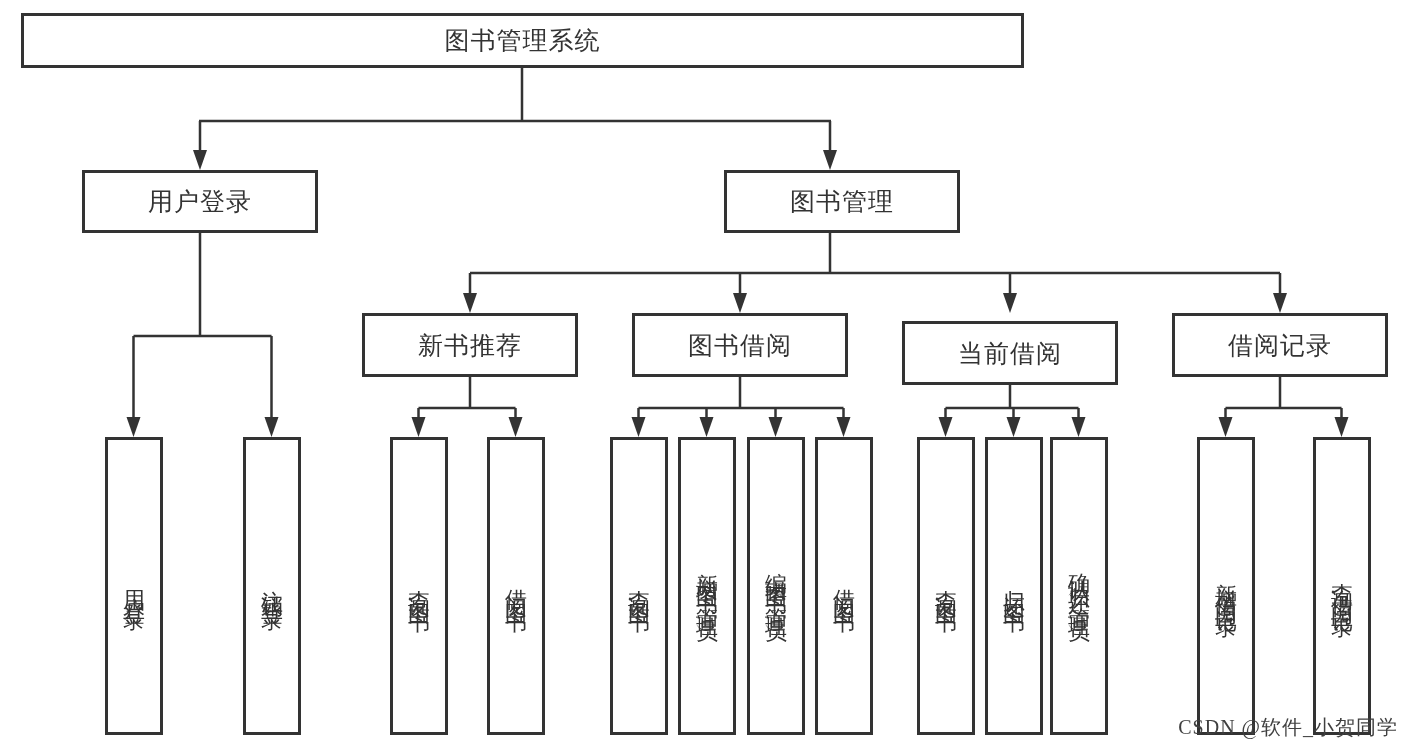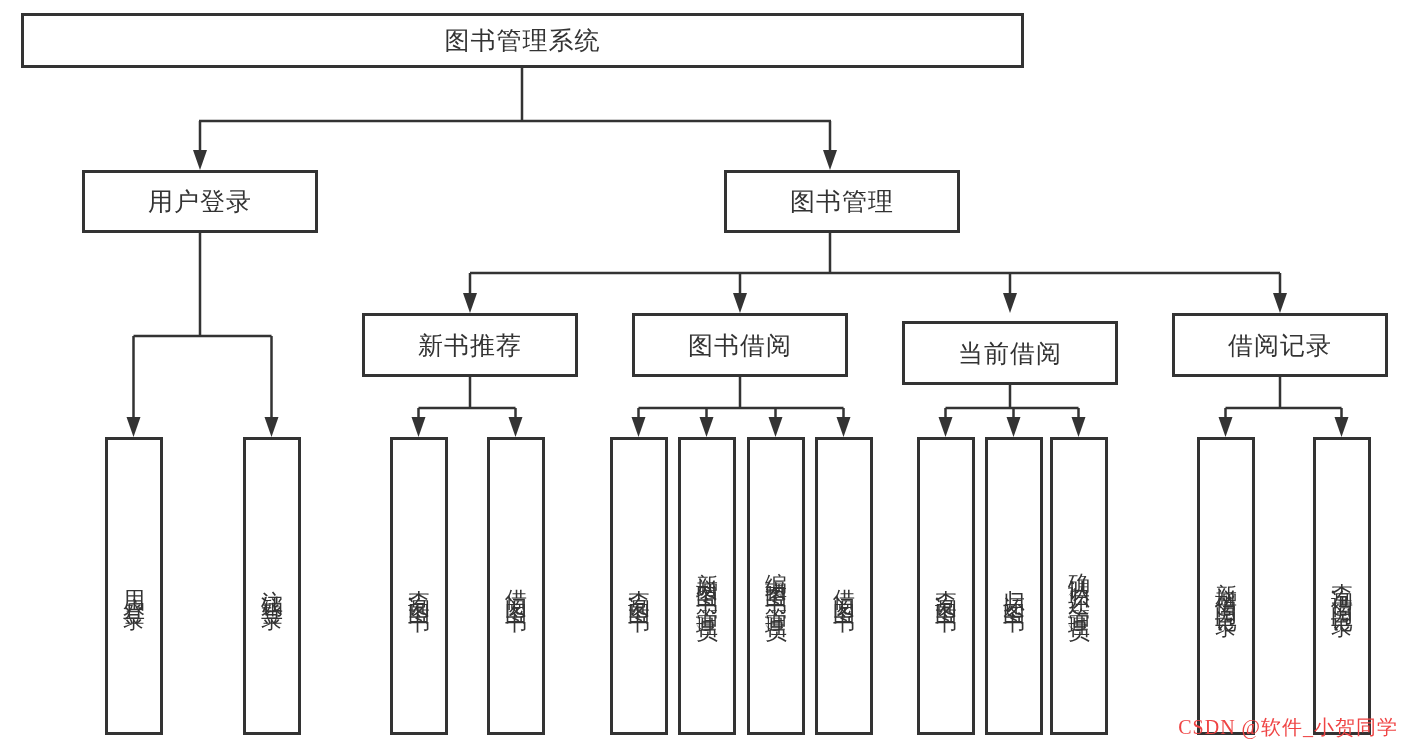--- a/index.html
+++ b/index.html
@@ -32,21 +32,21 @@
   }
   .root-box   { left: 21px;  top: 13px;  width: 1003px; height: 55px; }
   .l2-box     { top: 170px; width: 236px; height: 63px; }
   .l3-box     { top: 313px; width: 216px; height: 64px; }
   .leaf       { top: 437px; width: 58px;  height: 298px; }
   #watermark {
     position: absolute;
     right: 7px;
     bottom: 6px;
     font-size: 20px;
-    color: #ef4444;
+    color: #404040;
     letter-spacing: 1px;
     pointer-events: none;
   }
 </style>
 </head>
 <body>
 
 <div id="stage">
 
   <svg id="connectors" width="1405" height="747" viewBox="0 0 1405 747">

